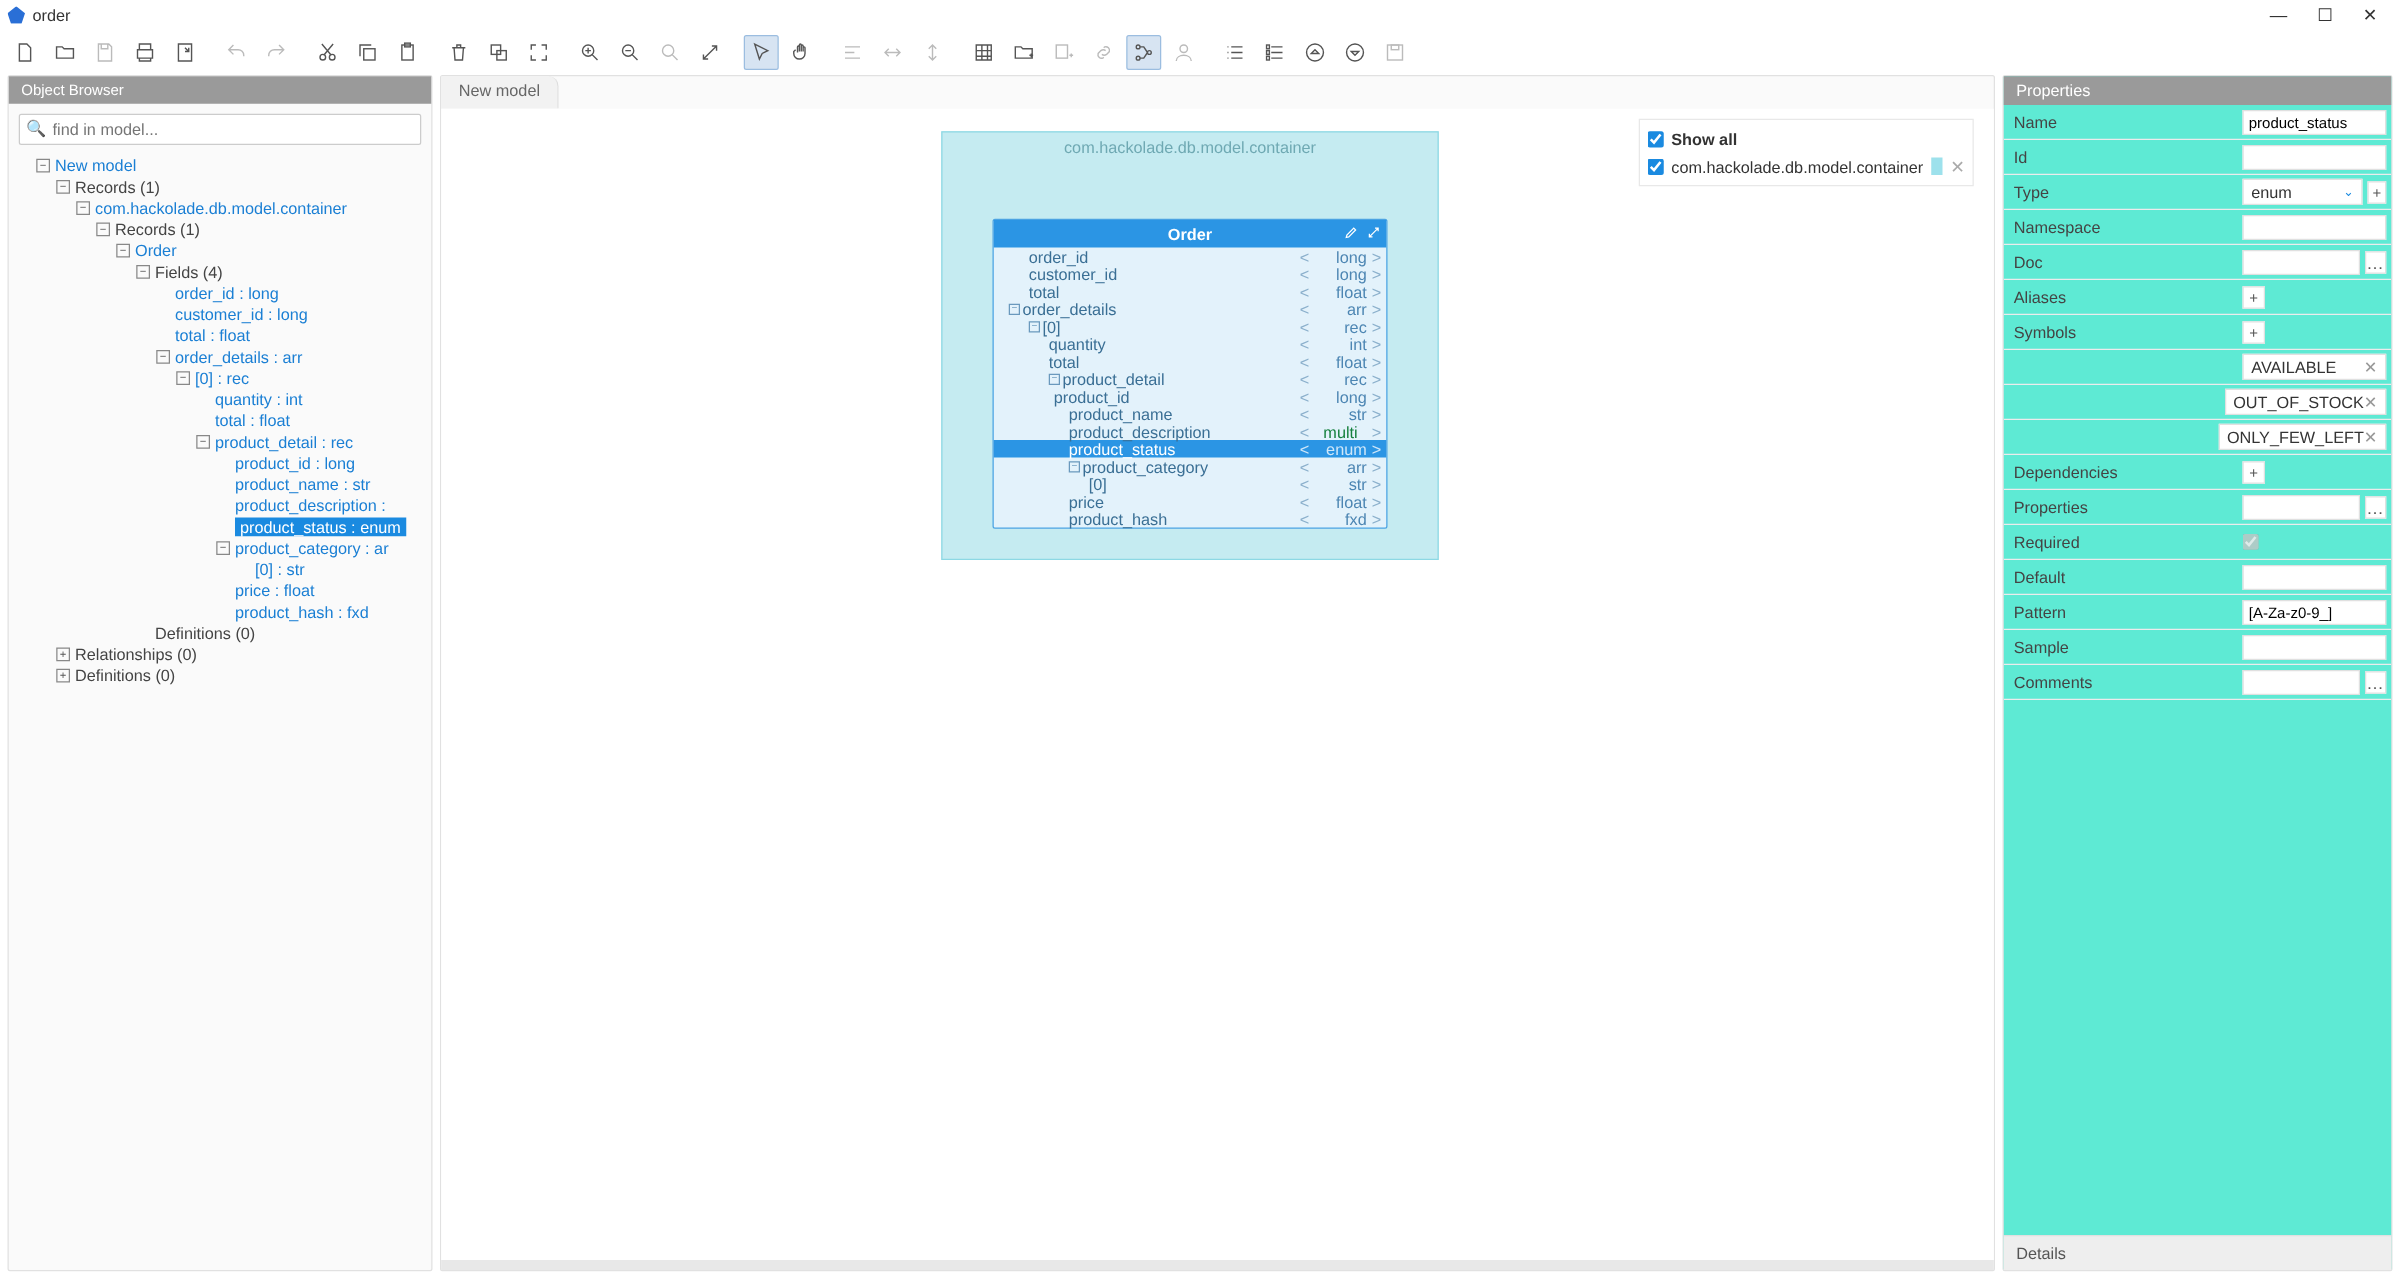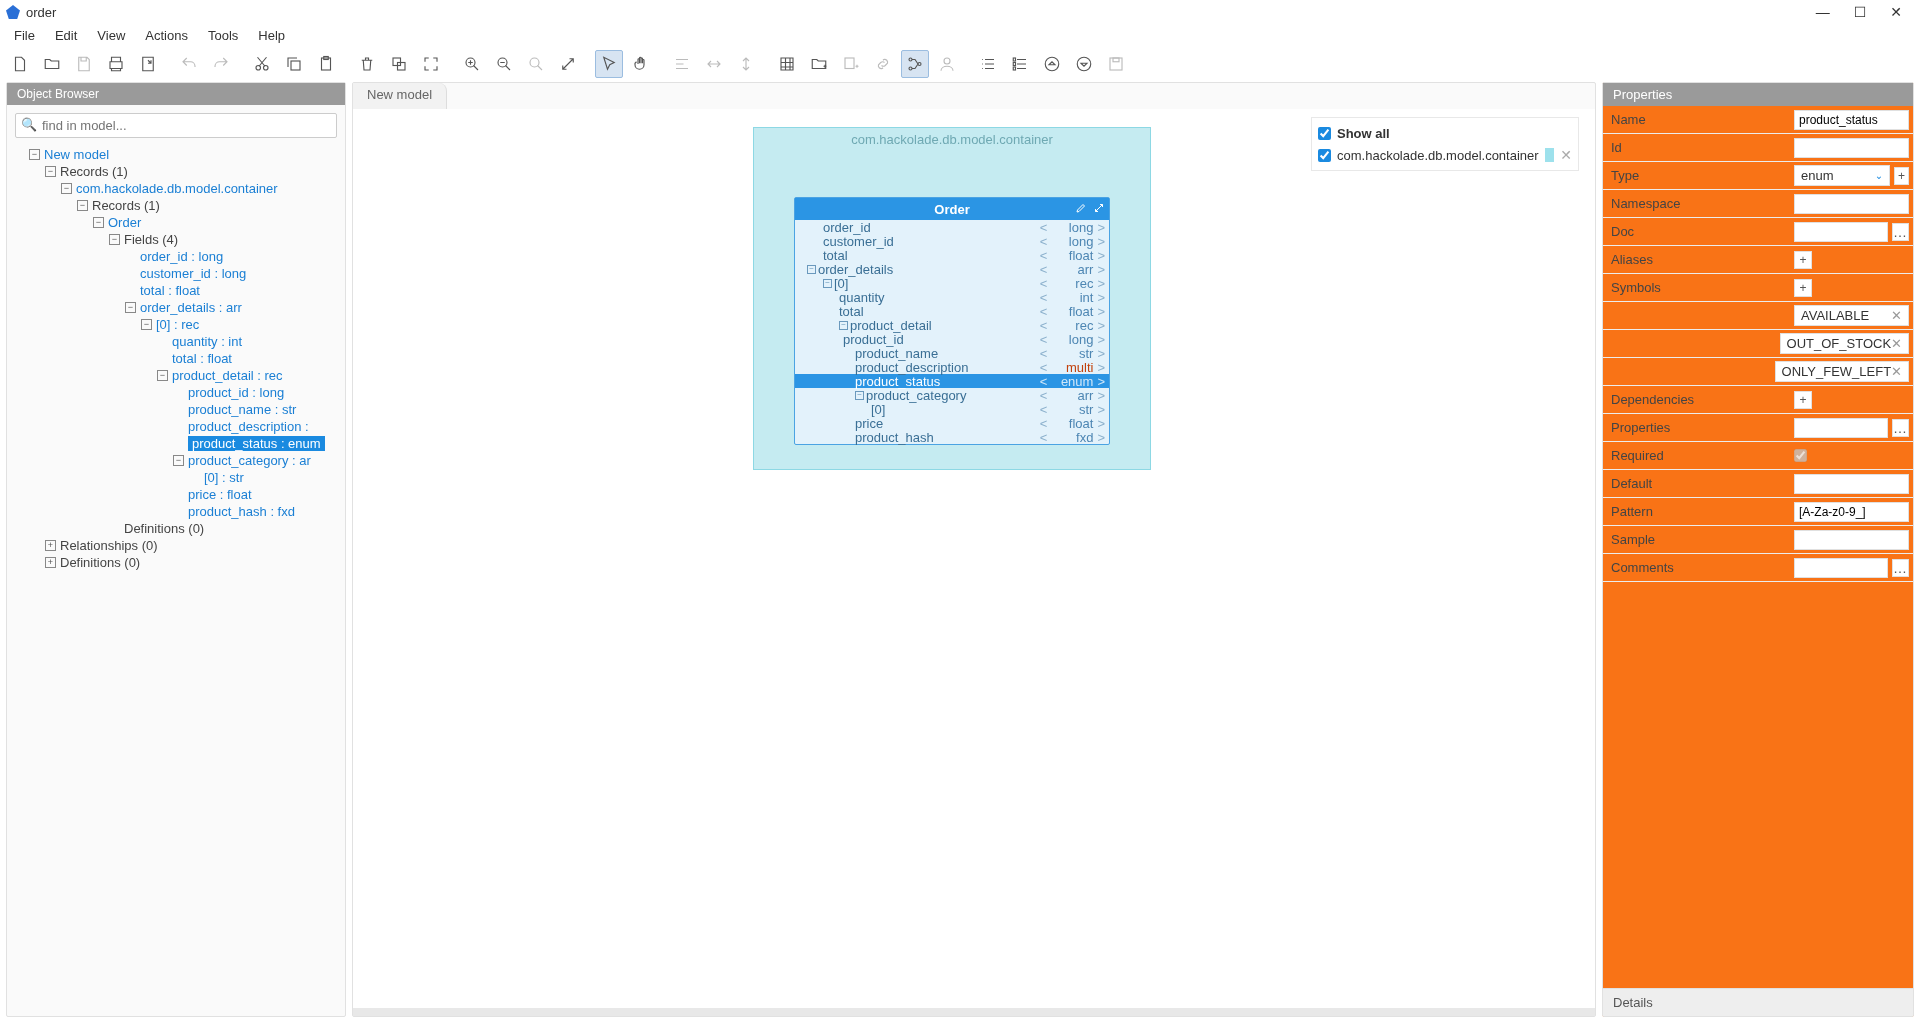--- a/index.html
+++ b/index.html
@@ -53,35 +53,35 @@
 .entity .ent-head .icons { position: absolute; right: 4px; display: flex; gap: 6px; }
 .entity .ent-head .icons svg { width: 12px; height: 12px; stroke: #fff; fill: none; stroke-width: 2; }
 .entity .rows { padding: 0; }
 .erow { display: flex; align-items: center; height: 14px; font-size: 12px; color: #3a6f95; }
 .erow .lbl { flex: 1; display: flex; align-items: center; }
 .erow .lt { color: #8bb0cc; padding: 0 4px; }
 .erow .typ { width: 42px; text-align: right; color: #4d86b3; }
 .erow .gt { color: #8bb0cc; padding: 0 4px; }
 .erow.sel { background: #2b95e4; color: #fff; }
 .erow.sel .lt, .erow.sel .gt, .erow.sel .typ { color: #cfe7f9; }
-.erow.multi .typ { color: #c2410c; }
+.erow.multi .typ { color: #15803d; text-align: center; }
 .erow .tw2 { width: 9px; height: 9px; border: 1px solid #6a99bd; display: inline-flex; align-items: center; justify-content: center; font-size: 8px; line-height: 1; margin-right: 2px; color: #6a99bd; }
 .legend { position: absolute; right: 16px; top: 8px; background: #fff; border: 1px solid #e8e8e8; width: 268px; padding: 4px 6px; }
 .legend .lg-row { display: flex; align-items: center; height: 22px; }
 .legend .lg-row input[type=checkbox] { margin-right: 6px; accent-color: #1a8ae0; }
 .legend .lg-sw { width: 22px; height: 14px; background: #9de1ec; margin: 0 6px; }
 .legend .lg-x { color: #aaa; margin-left: auto; font-size: 14px; }
 
 .scrollstub { height: 8px; background: #e8e8e8; }
 .bottom-tabs { display: flex; height: 26px; background: #f4f4f4; }
 .bottom-tabs .btab { padding: 4px 46px; color: #555; cursor: pointer; border-right: 1px solid #e4e4e4; }
 .bottom-tabs .btab.active { background: #fff; }
 
 
-.panel-right { width: 312px; background: #f97316; border: 1px solid #e1e1e1; margin: 0 6px 6px 0; display: flex; flex-direction: column; border-radius: 2px; }
+.panel-right { width: 312px; background: #5eead4; border: 1px solid #e1e1e1; margin: 0 6px 6px 0; display: flex; flex-direction: column; border-radius: 2px; }
 .panel-right .panel-header { background: #9a9a9a; color: #fff; padding: 4px 10px; }
 .props { flex: 1; overflow: auto; }
 .prow { display: flex; align-items: center; border-bottom: 1px solid #ececec; min-height: 28px; gap: 37px; }
 .prow .plabel { width: 150px; padding: 4px 8px; color: #444; }
 .prow .pval { flex: 1; padding: 2px 4px; display: flex; align-items: center; gap: 4px; }
 .prow .pval input[type=text] { width: 100%; border: 1px solid #e0e0e0; padding: 2px 4px; background: #fff; font-size: 12px; }
 .prow .pval .small-btn { width: 18px; height: 18px; border: 1px solid #e0e0e0; display: flex; align-items: center; justify-content: center; font-size: 12px; color: #555; background: #fff; cursor: pointer; }
 .prow .pval .chev { font-size: 10px; color: #1a8ae0; margin-left: 4px; }
 .prow .pval .enum-pill { display: flex; align-items: center; border: 1px solid #e0e0e0; padding: 2px 6px; width: 100%; background: #fff; }
 .prow .pval .enum-pill .x { margin-left: auto; color: #999; }
@@ -96,28 +96,20 @@
   <div class="titlebar">
     <div class="logo"></div>
     <span>order</span>
     <div class="win-controls">
       <span>—</span>
       <span>☐</span>
       <span>✕</span>
     </div>
   </div>
 
-  <div class="menubar">
-    <span>File</span>
-    <span>Edit</span>
-    <span>View</span>
-    <span>Actions</span>
-    <span>Tools</span>
-    <span>Help</span>
-  </div>
 
   <div class="toolbar">
     <div class="tb-btn">
         <svg viewBox="0 0 24 24">
           <path d="M6 3h8l4 4v14H6z"></path>
         </svg>
       </div>
     <div class="tb-btn">
         <svg viewBox="0 0 24 24">
           <path d="M3 6h6l2 2h10v10H3z"></path>

